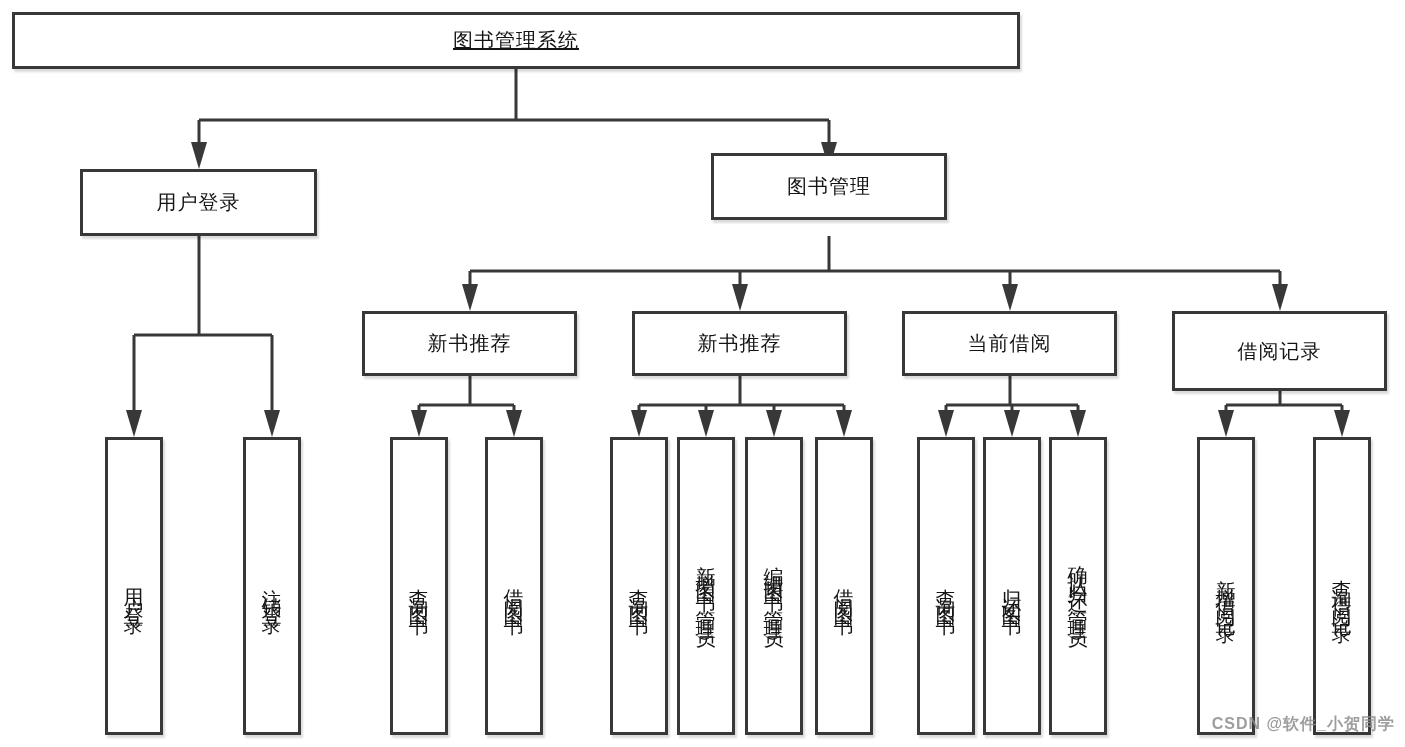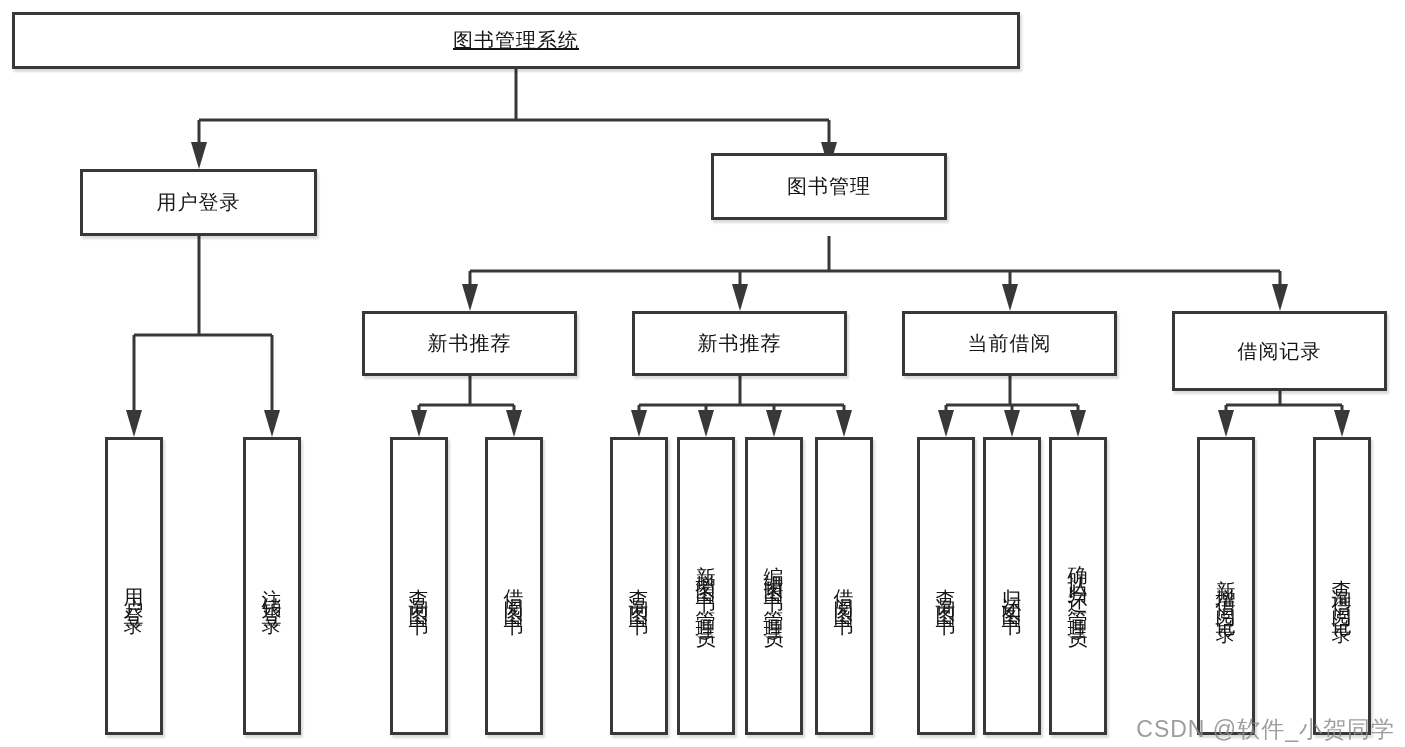--- a/index.html
+++ b/index.html
@@ -43,25 +43,26 @@
     text-orientation: mixed;
     font-size: 20px;
     letter-spacing: 9px;
     line-height: 1;
     padding-top: 9px; 
   }
   .watermark {
     position: absolute;
     right: 10px;
     top: 714px;
-    font-size: 23px;
+    font-size: 16px;
     color: rgba(140,140,140,0.85);
     letter-spacing: 1px;
     white-space: nowrap;
     z-index: 5;
+    font-weight: bold;
   }
 </style>
 </head>
 <body>
 
 <div class="stage">
 
   <svg class="connectors" viewBox="0 0 1405 747" xmlns="http://www.w3.org/2000/svg">
     <g stroke="#383838" stroke-width="3" fill="none">
 

